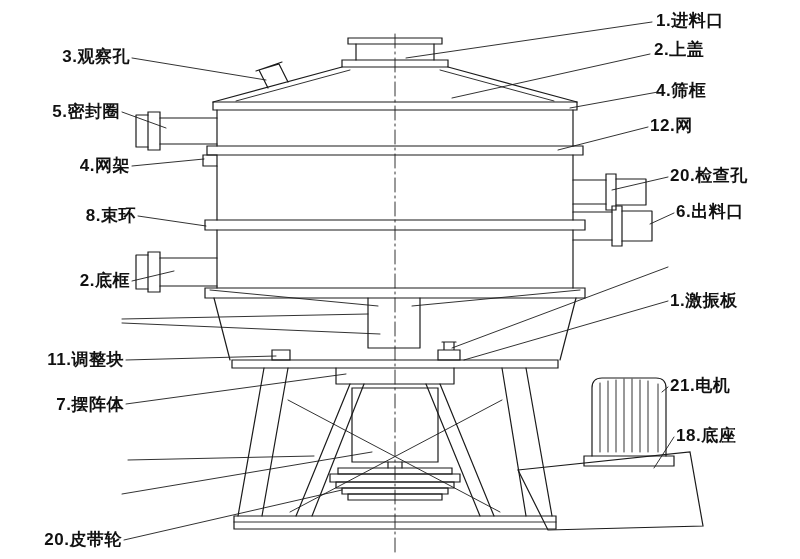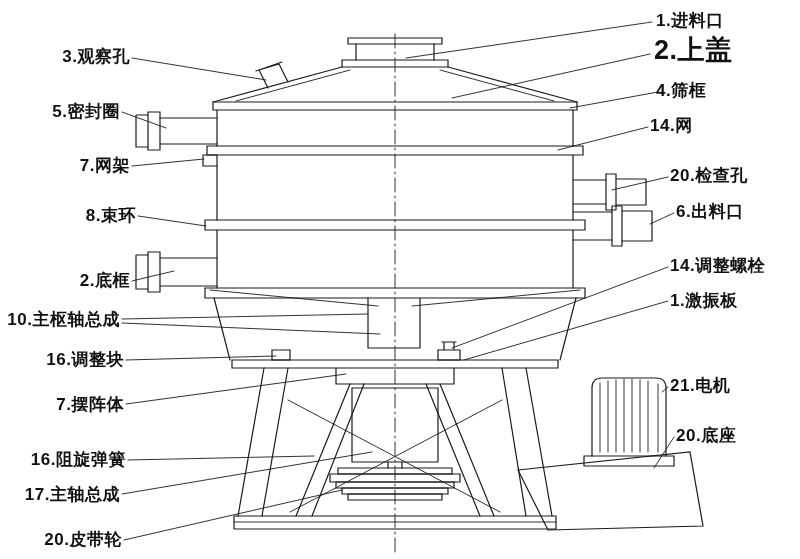--- a/index.html
+++ b/index.html
@@ -5,21 +5,21 @@
   html,body{margin:0;padding:0;background:#fff;}
   .stage{
     position:relative;width:800px;height:559px;background:#fff;
     font-family:"Liberation Sans",sans-serif;overflow:hidden;
   }
   .stage svg{position:absolute;left:0;top:0;}
   .lbl{
     position:absolute;color:#111;font-size:17px;font-weight:600;
     letter-spacing:.5px;white-space:nowrap;line-height:22px;
   }
-  .lbl.big{font-size:27px;line-height:26px;}
+  .lbl.big{font-size:17px;line-height:26px;}
 </style>
 </head>
 <body>
 
 <div class="stage">
 
   <svg width="800" height="559" viewBox="0 0 800 559">
     <g stroke="#1b1b1b" stroke-width="1.2" fill="none" stroke-linecap="round">
 
       <g>
@@ -138,33 +138,29 @@
         <path d="M128 460 L314 456"></path>
         <path d="M122 494 L372 452"></path>
         <path d="M124 540 L342 490"></path>
       </g>
     </g>
   </svg>
 
   <div class="lbl" style="left:656px;top:10px">1.进料口</div>
   <div class="lbl big" style="left:654px;top:37px">2.上盖</div>
   <div class="lbl" style="left:656px;top:80px">4.筛框</div>
-  <div class="lbl" style="left:650px;top:115px">14.网</div>
+  <div class="lbl" style="left:650px;top:115px">12.网</div>
   <div class="lbl" style="left:670px;top:165px">20.检查孔</div>
   <div class="lbl" style="left:676px;top:201px">6.出料口</div>
-  <div class="lbl" style="left:670px;top:255px">14.调整螺栓</div>
   <div class="lbl" style="left:670px;top:290px">1.激振板</div>
   <div class="lbl" style="left:670px;top:375px">21.电机</div>
-  <div class="lbl" style="left:676px;top:425px">20.底座</div>
+  <div class="lbl" style="left:676px;top:425px">18.底座</div>
 
   <div class="lbl" style="right:670px;top:46px">3.观察孔</div>
   <div class="lbl" style="right:680px;top:101px">5.密封圈</div>
-  <div class="lbl" style="right:670px;top:155px">7.网架</div>
+  <div class="lbl" style="right:670px;top:155px">4.网架</div>
   <div class="lbl" style="right:664px;top:205px">8.束环</div>
   <div class="lbl" style="right:670px;top:270px">2.底框</div>
-  <div class="lbl" style="right:680px;top:309px">10.主枢轴总成</div>
-  <div class="lbl" style="right:676px;top:349px">16.调整块</div>
+  <div class="lbl" style="right:676px;top:349px">11.调整块</div>
   <div class="lbl" style="right:676px;top:394px">7.摆阵体</div>
-  <div class="lbl" style="right:674px;top:449px">16.阻旋弹簧</div>
-  <div class="lbl" style="right:680px;top:484px">17.主轴总成</div>
   <div class="lbl" style="right:678px;top:529px">20.皮带轮</div>
 
 </div>
 
 </body></html>

